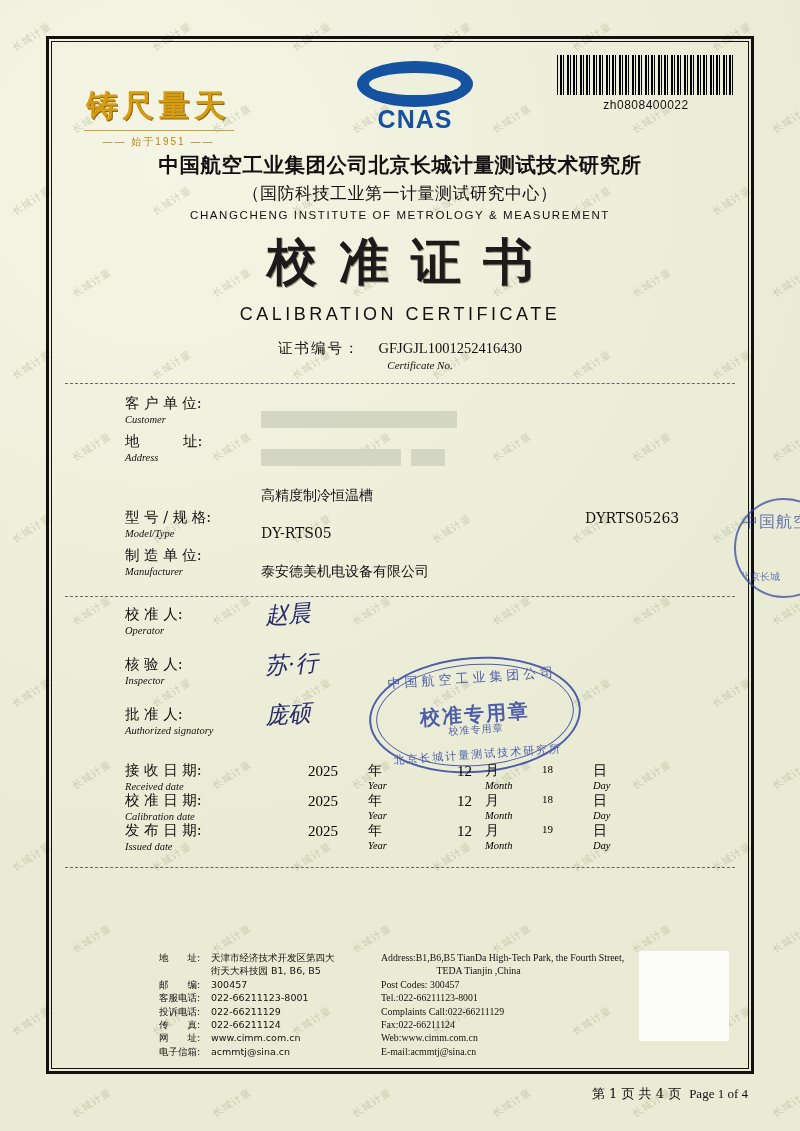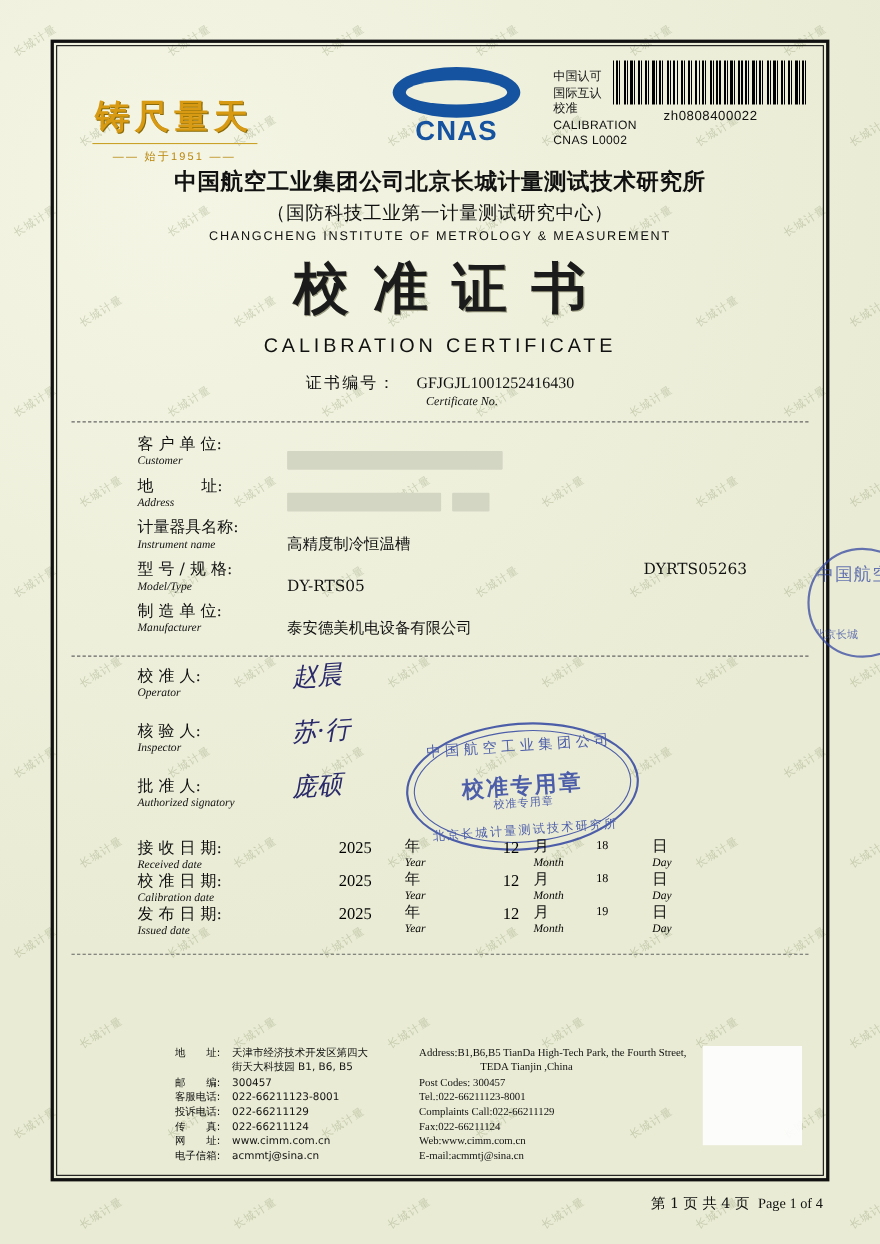--- a/index.html
+++ b/index.html
@@ -578,27 +578,20 @@
         <div class="sub">—— 始于1951 ——</div>
       </div>
 
 
       <div class="logo-cnas">
         <div class="oval"></div>
         <div class="ovalcut"></div>
         <div class="txt">CNAS</div>
       </div>
 
-      <div class="cnas-text">
-        <div>中国认可</div>
-        <div>国际互认</div>
-        <div>校准</div>
-        <div class="en">CALIBRATION</div>
-        <div class="en">CNAS L0002</div>
-      </div>
 
       <div class="barcode">
         <div class="bars"></div>
         <div class="num">zh0808400022</div>
       </div>
     </div>
 
     <div class="inst">
       <div class="l1">中国航空工业集团公司北京长城计量测试技术研究所</div>
       <div class="l2">（国防科技工业第一计量测试研究中心）</div>
@@ -632,24 +625,20 @@
           <span class="flabel">地　　　址:</span>
           <span class="fen">Address</span>
         </div>
         <div class="val-col">
           <span class="redacted r2"></span>
           <span class="redacted r3"></span>
         </div>
       </div>
 
       <div class="frow">
-        <div class="lbl-col">
-          <span class="flabel">计量器具名称:</span>
-          <span class="fen">Instrument name</span>
-        </div>
         <div class="val-col">
           <span class="fval">高精度制冷恒温槽</span>
         </div>
       </div>
 
       <div class="frow">
         <div class="lbl-col">
           <span class="flabel">型 号 / 规 格:</span>
           <span class="fen">Model/Type</span>
         </div>

